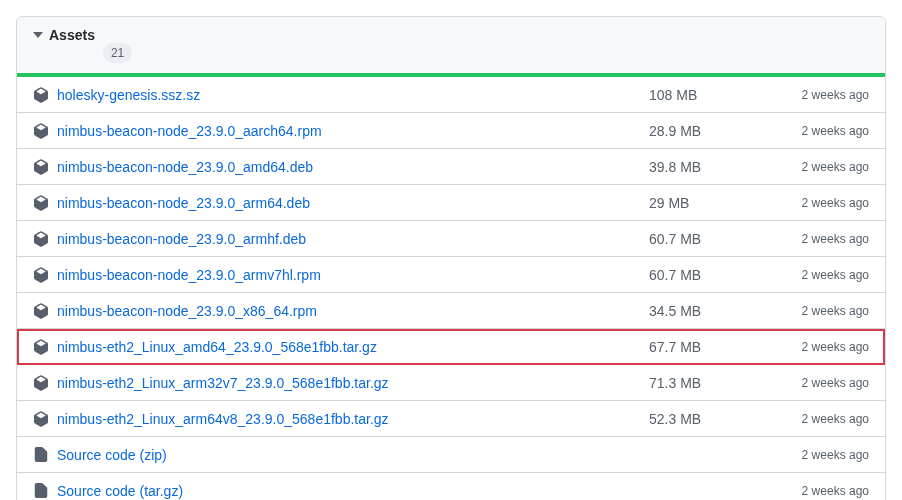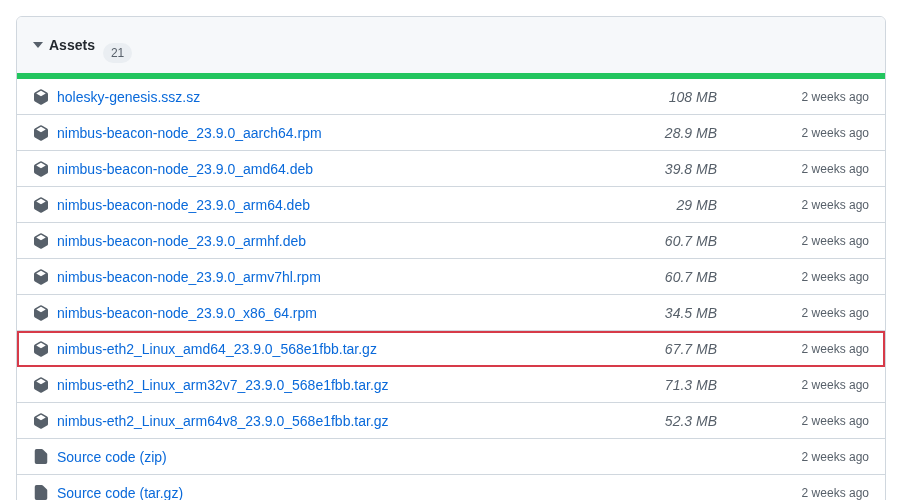--- a/index.html
+++ b/index.html
@@ -10,24 +10,24 @@
       color: #24292f;
     }
     .assets-container {
       border: 1px solid #d0d7de;
       border-radius: 6px;
       margin: 16px;
       overflow: hidden;
     }
     .assets-header {
       display: flex;
-      align-items: center;
+      align-items: flex-start;
       padding: 10px 16px;
       background: #f6f8fa;
-      border-bottom: 6px solid #22c55e;
+      border-bottom: 4px solid #22c55e;
       gap: 8px;
     }
     .assets-header-toggle {
       display: flex;
       align-items: center;
       gap: 6px;
       font-weight: 600;
       font-size: 14px;
       color: #24292f;
       cursor: pointer;
@@ -70,25 +70,23 @@
       align-items: flex-start;
       gap: 8px;
     }
     .asset-link {
       color: #0969da;
       text-decoration: none;
       font-size: 14px;
     }
     .asset-size {
       width: 100px;
-      text-align: right;
       color: #57606a;
       font-size: 14px;
       padding-right: 32px;
-      font-style: italic;
     }
     .asset-time {
       width: 120px;
       text-align: right;
       color: #57606a;
       font-size: 12px;
     }
     .file-icon {
       display: inline-flex;
       align-items: center;

